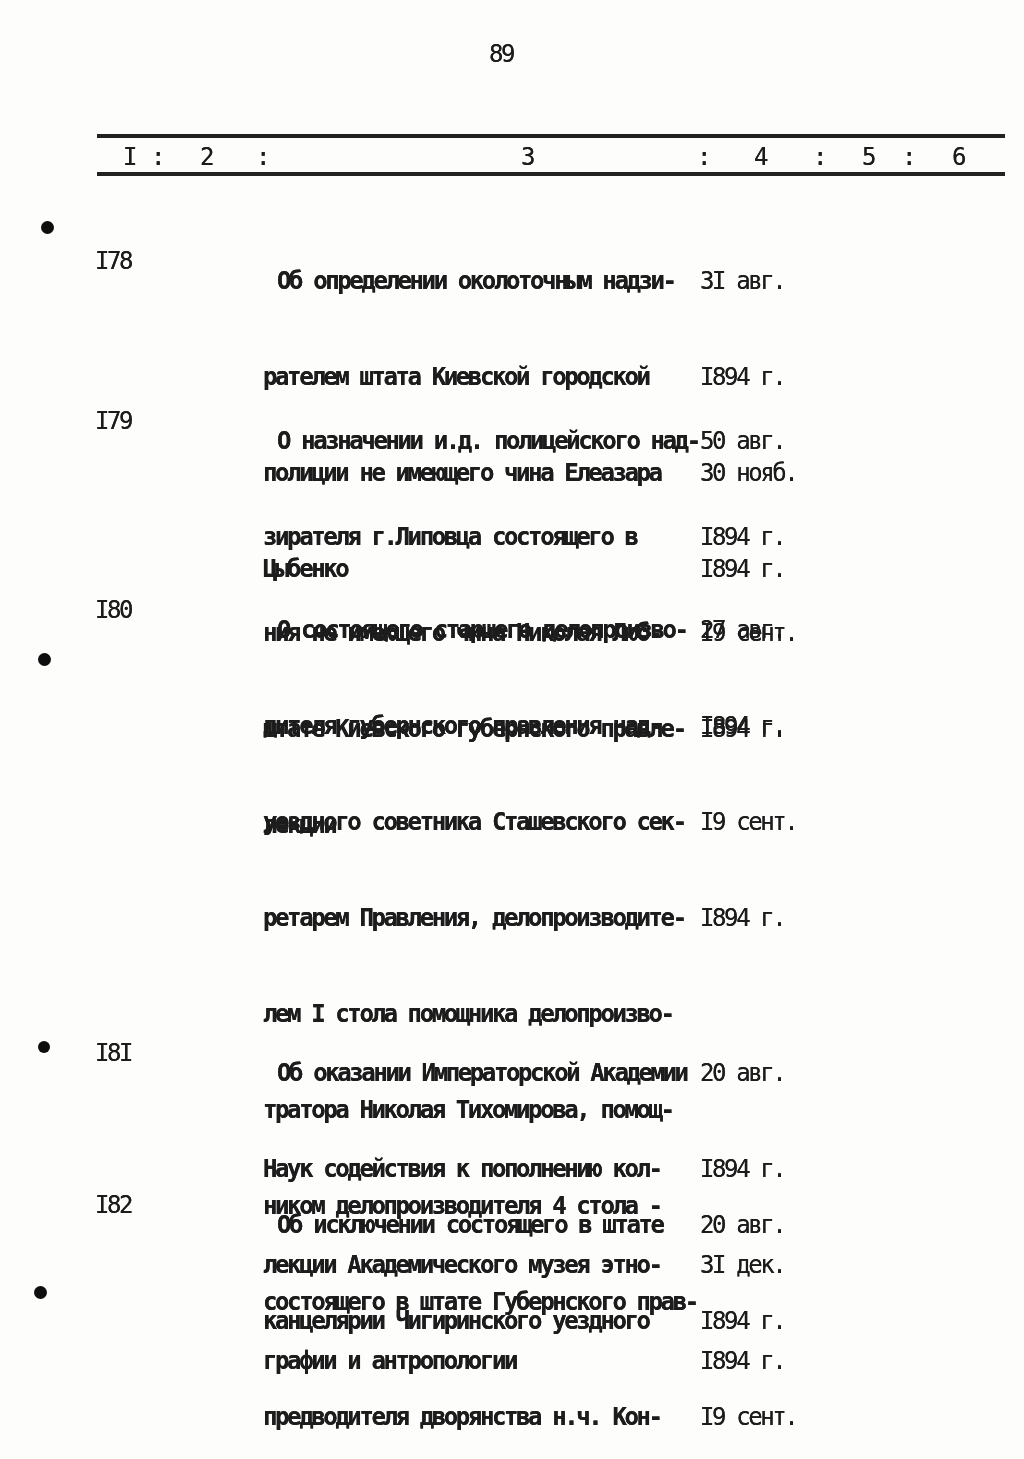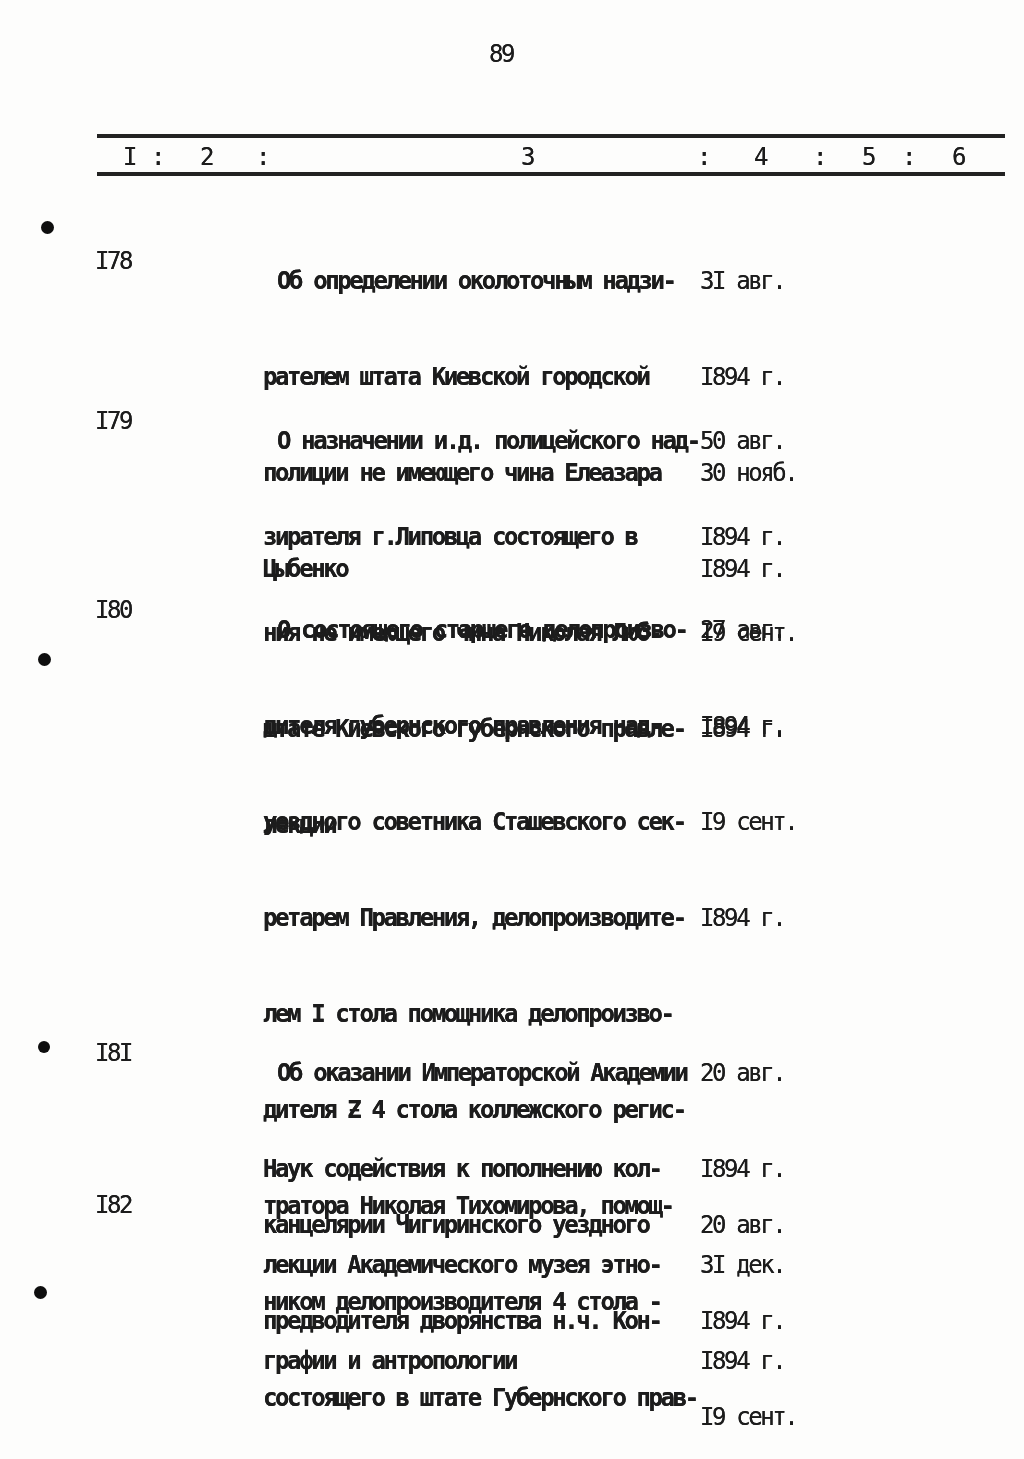--- a/index.html
+++ b/index.html
@@ -123,21 +123,20 @@
 </div>
 
 <div class="abs entry tw" style="top:550px">
   <div class="num">I80</div>
   <div class="desc">
     <div class="line indent">О состоящего старшего делопроизво-</div>
     <div class="line">дителя губернского правления над-</div>
     <div class="line">уездного советника Сташевского сек-</div>
     <div class="line">ретарем Правления, делопроизводите-</div>
     <div class="line">лем I стола помощника делопроизво-</div>
-    <div class="line">дителя Ƶ 4 стола коллежского регис-</div>
     <div class="line">тратора Николая Тихомирова, помощ-</div>
     <div class="line">ником делопроизводителя 4 стола -</div>
     <div class="line">состоящего в штате Губернского прав-</div>
     
     
     
     
   </div>
   <div class="dates">
     <div class="line">27 авг.</div>
@@ -159,20 +158,21 @@
     <div class="line">20 авг.</div>
     <div class="line">I894 г.</div>
     <div class="line">3I дек.</div>
     <div class="line">I894 г.</div>
   </div>
 </div>
 
 <div class="abs entry tw" style="top:1145px">
   <div class="num">I82</div>
   <div class="desc">
+    <div class="line indent">Об исключении состоящего в штате</div>
     <div class="line">канцелярии Чигиринского уездного</div>
     <div class="line">предводителя дворянства н.ч. Кон-</div>
     
     
     
   </div>
   <div class="dates">
     <div class="line">20 авг.</div>
     <div class="line">I894 г.</div>
     <div class="line">I9 сент.</div>

